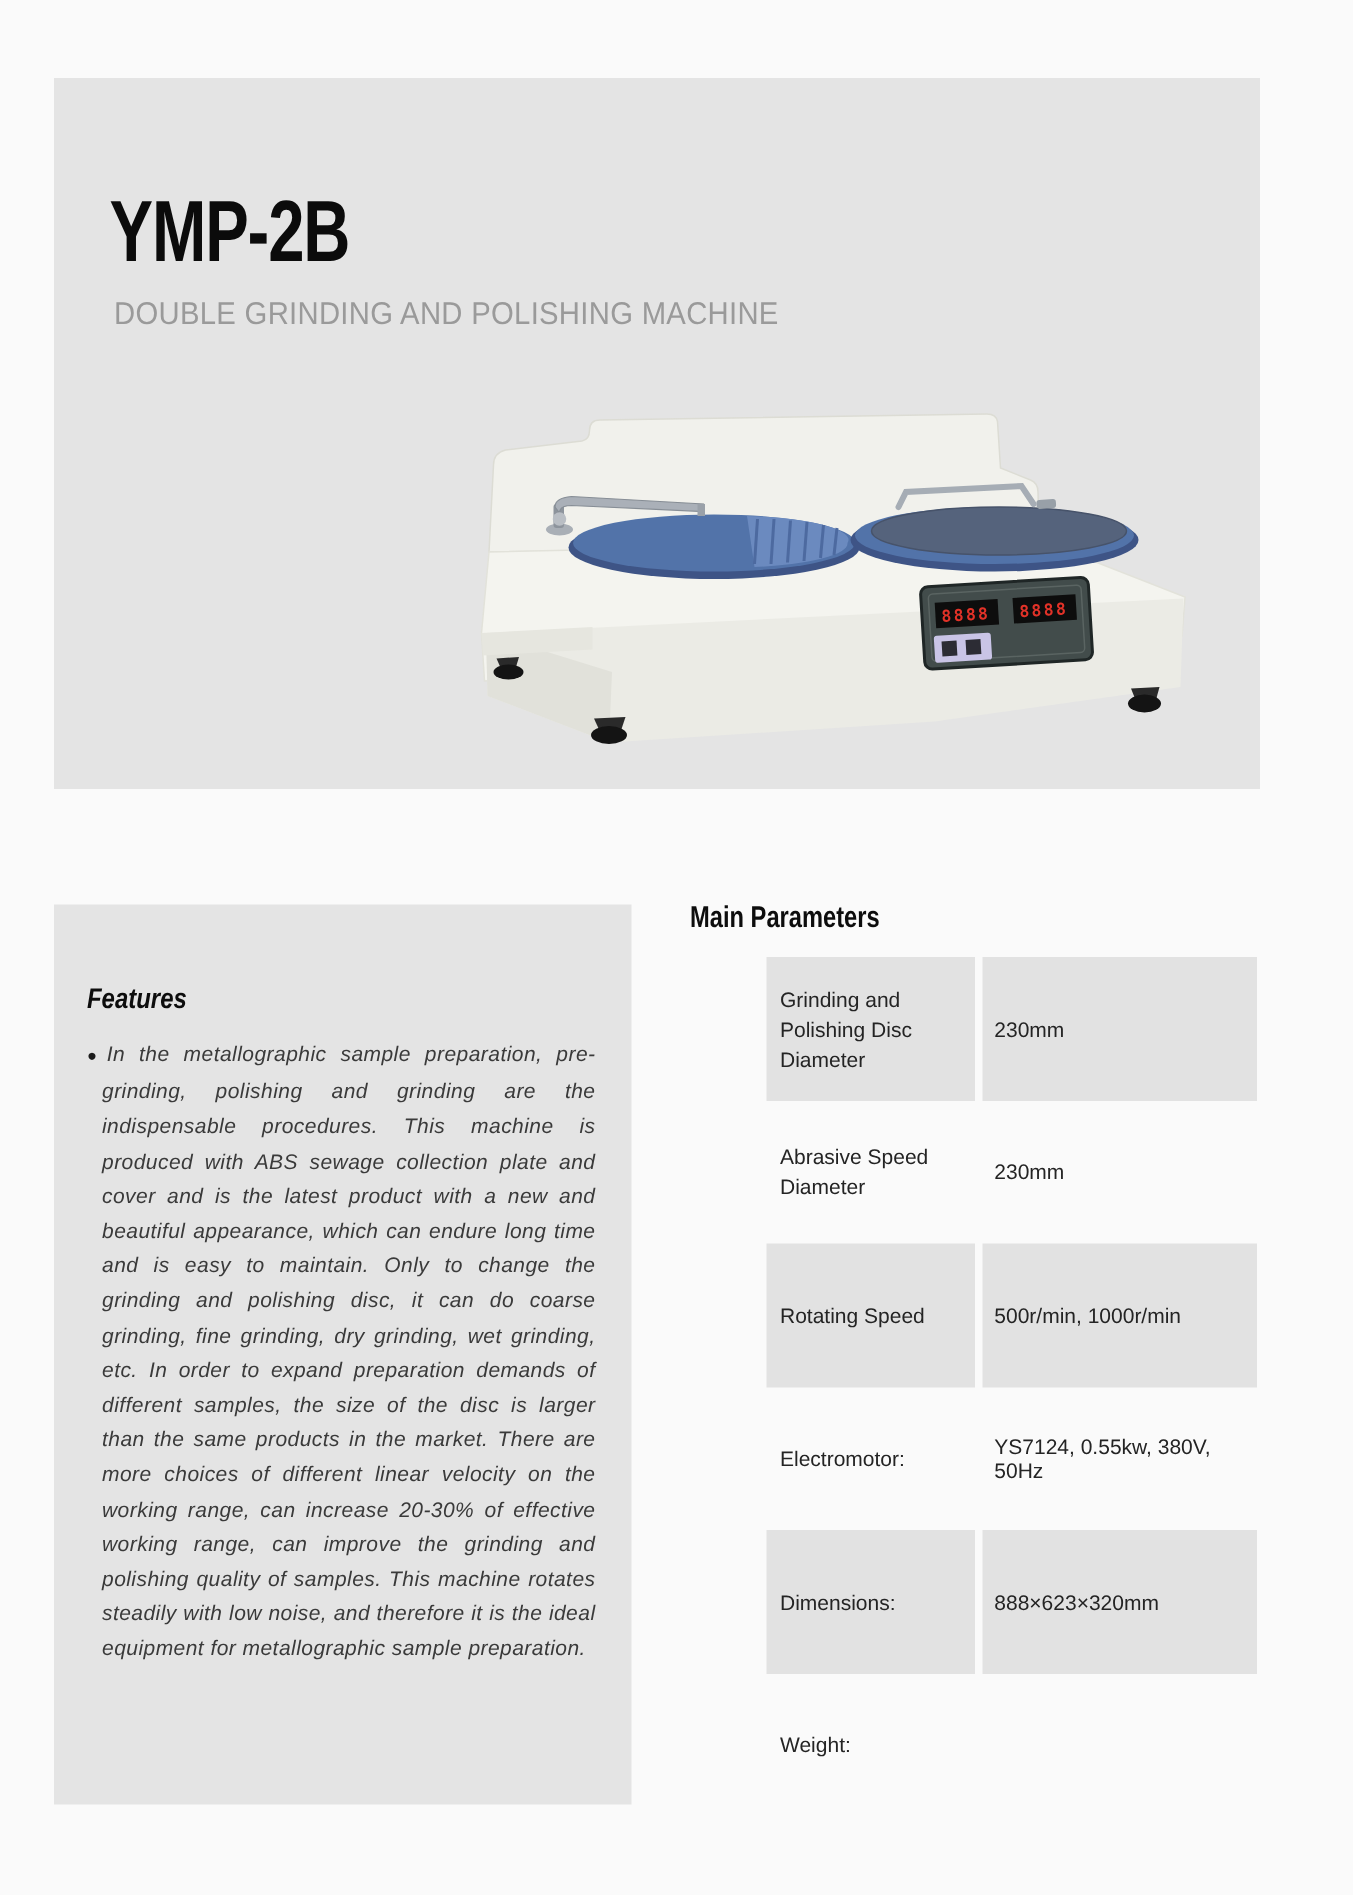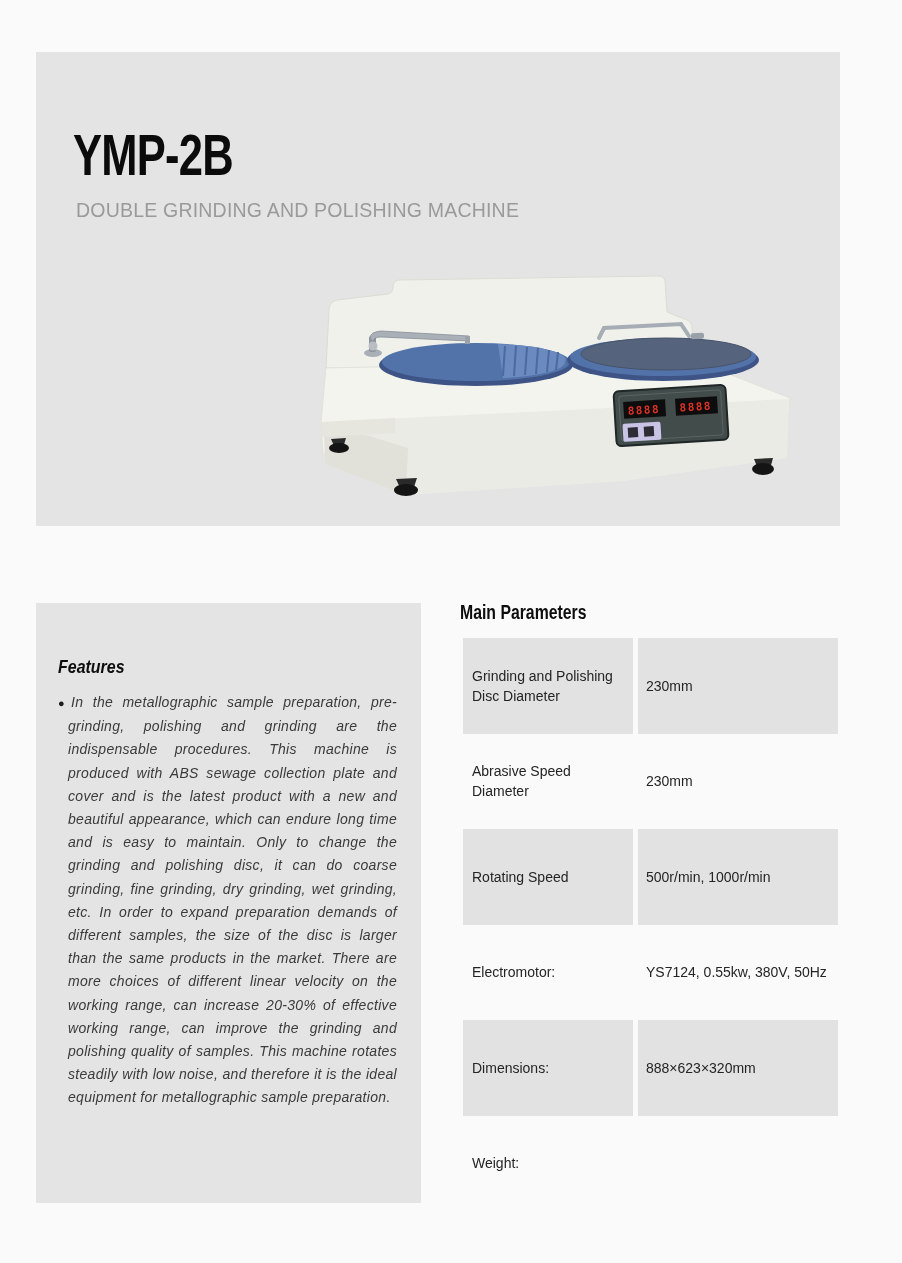--- a/index.html
+++ b/index.html
@@ -54,21 +54,21 @@
   
   .params-heading {
     position:absolute; left:460px; top:601px;
     font-size:20px; font-weight:bold; color:#0d0d0d;
     transform:scaleX(.79); transform-origin:left top;
     white-space:nowrap;
   }
   .param-table { position:absolute; left:463px; top:638px; width:375px; }
   .param-row { display:flex; height:95.5px; }
   .param-row .cell { display:flex; align-items:center; font-size:14px; color:#242424; }
-  .param-row .label { width:170px; padding:6px 14px 6px 9px; line-height:20px; }
+  .param-row .label { width:150px; padding:6px 14px 6px 9px; line-height:20px;margin-left:48px; }
   .param-row .value { width:200px; margin-left:5px; padding-left:8px; }
   .param-row.shaded .cell { background:#e2e2e2; }
   
   .pagenum {
     position:absolute; right:44px; top:1260px;
     font-size:30px; font-weight:bold; color:#0c4a6e; letter-spacing:.5px;
   }
 </style>
 </head>
 <body>

